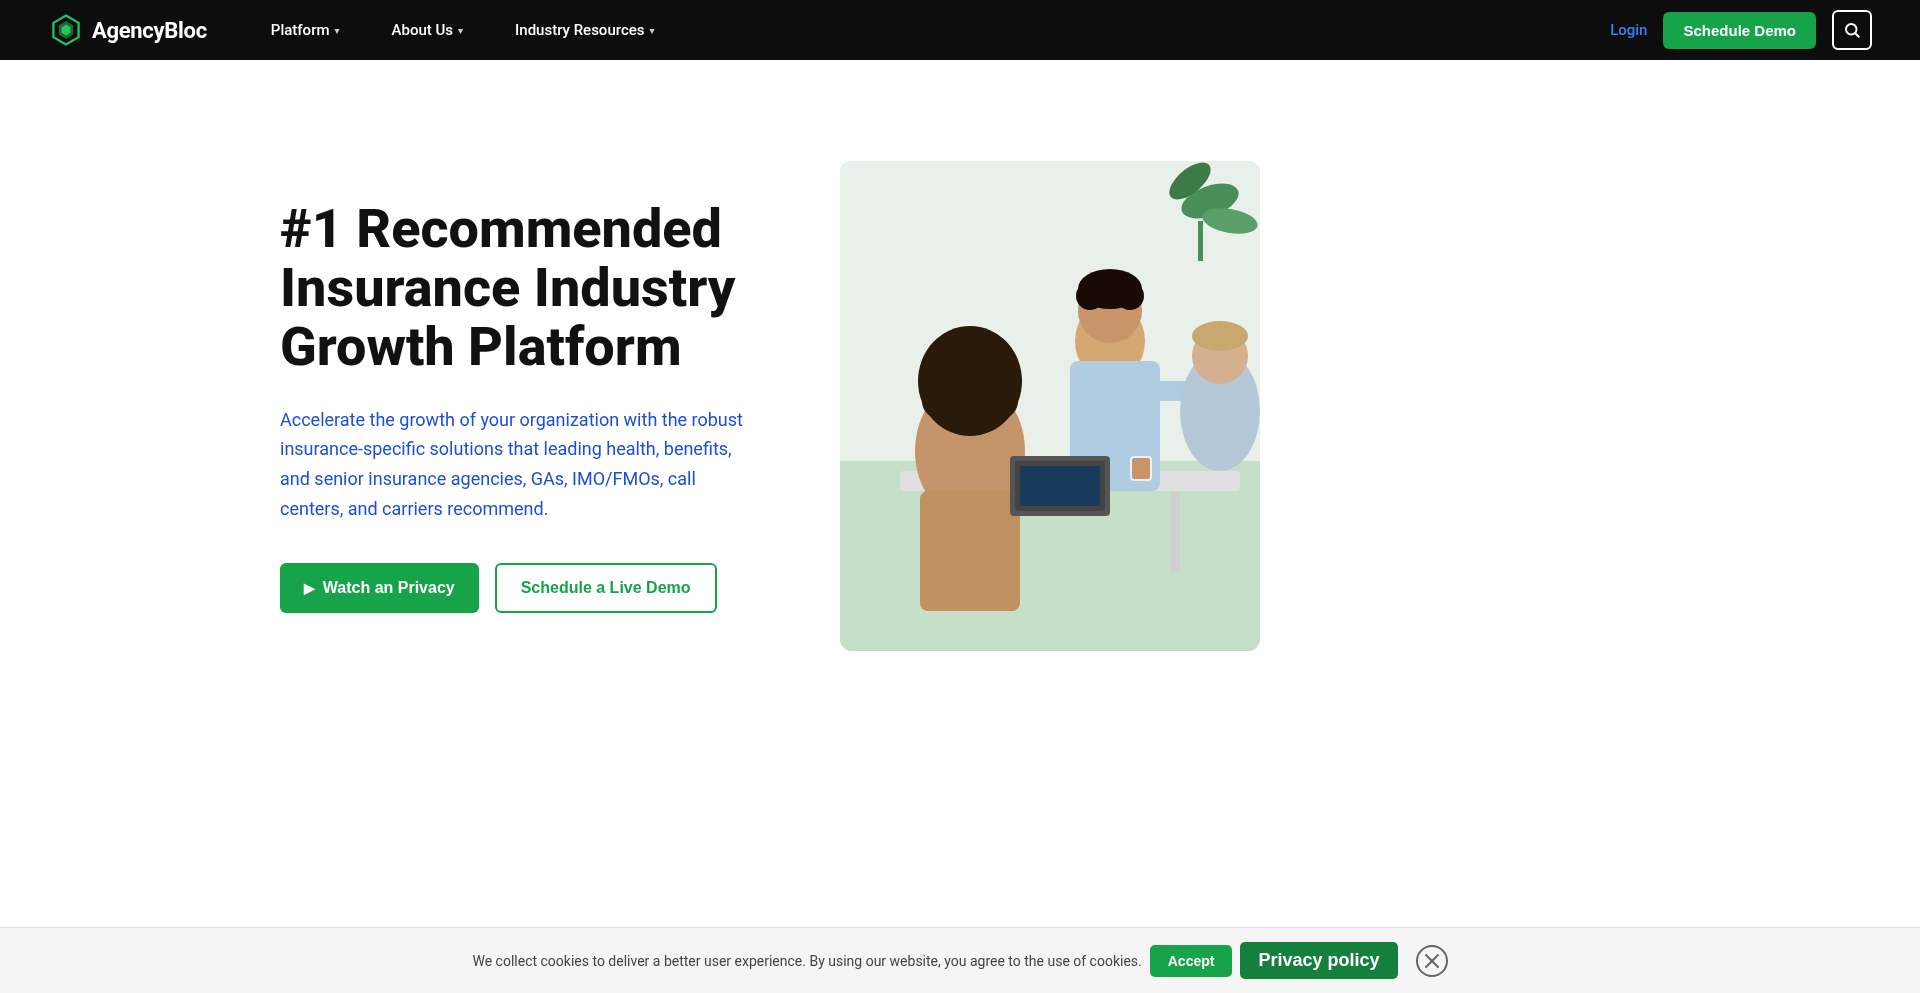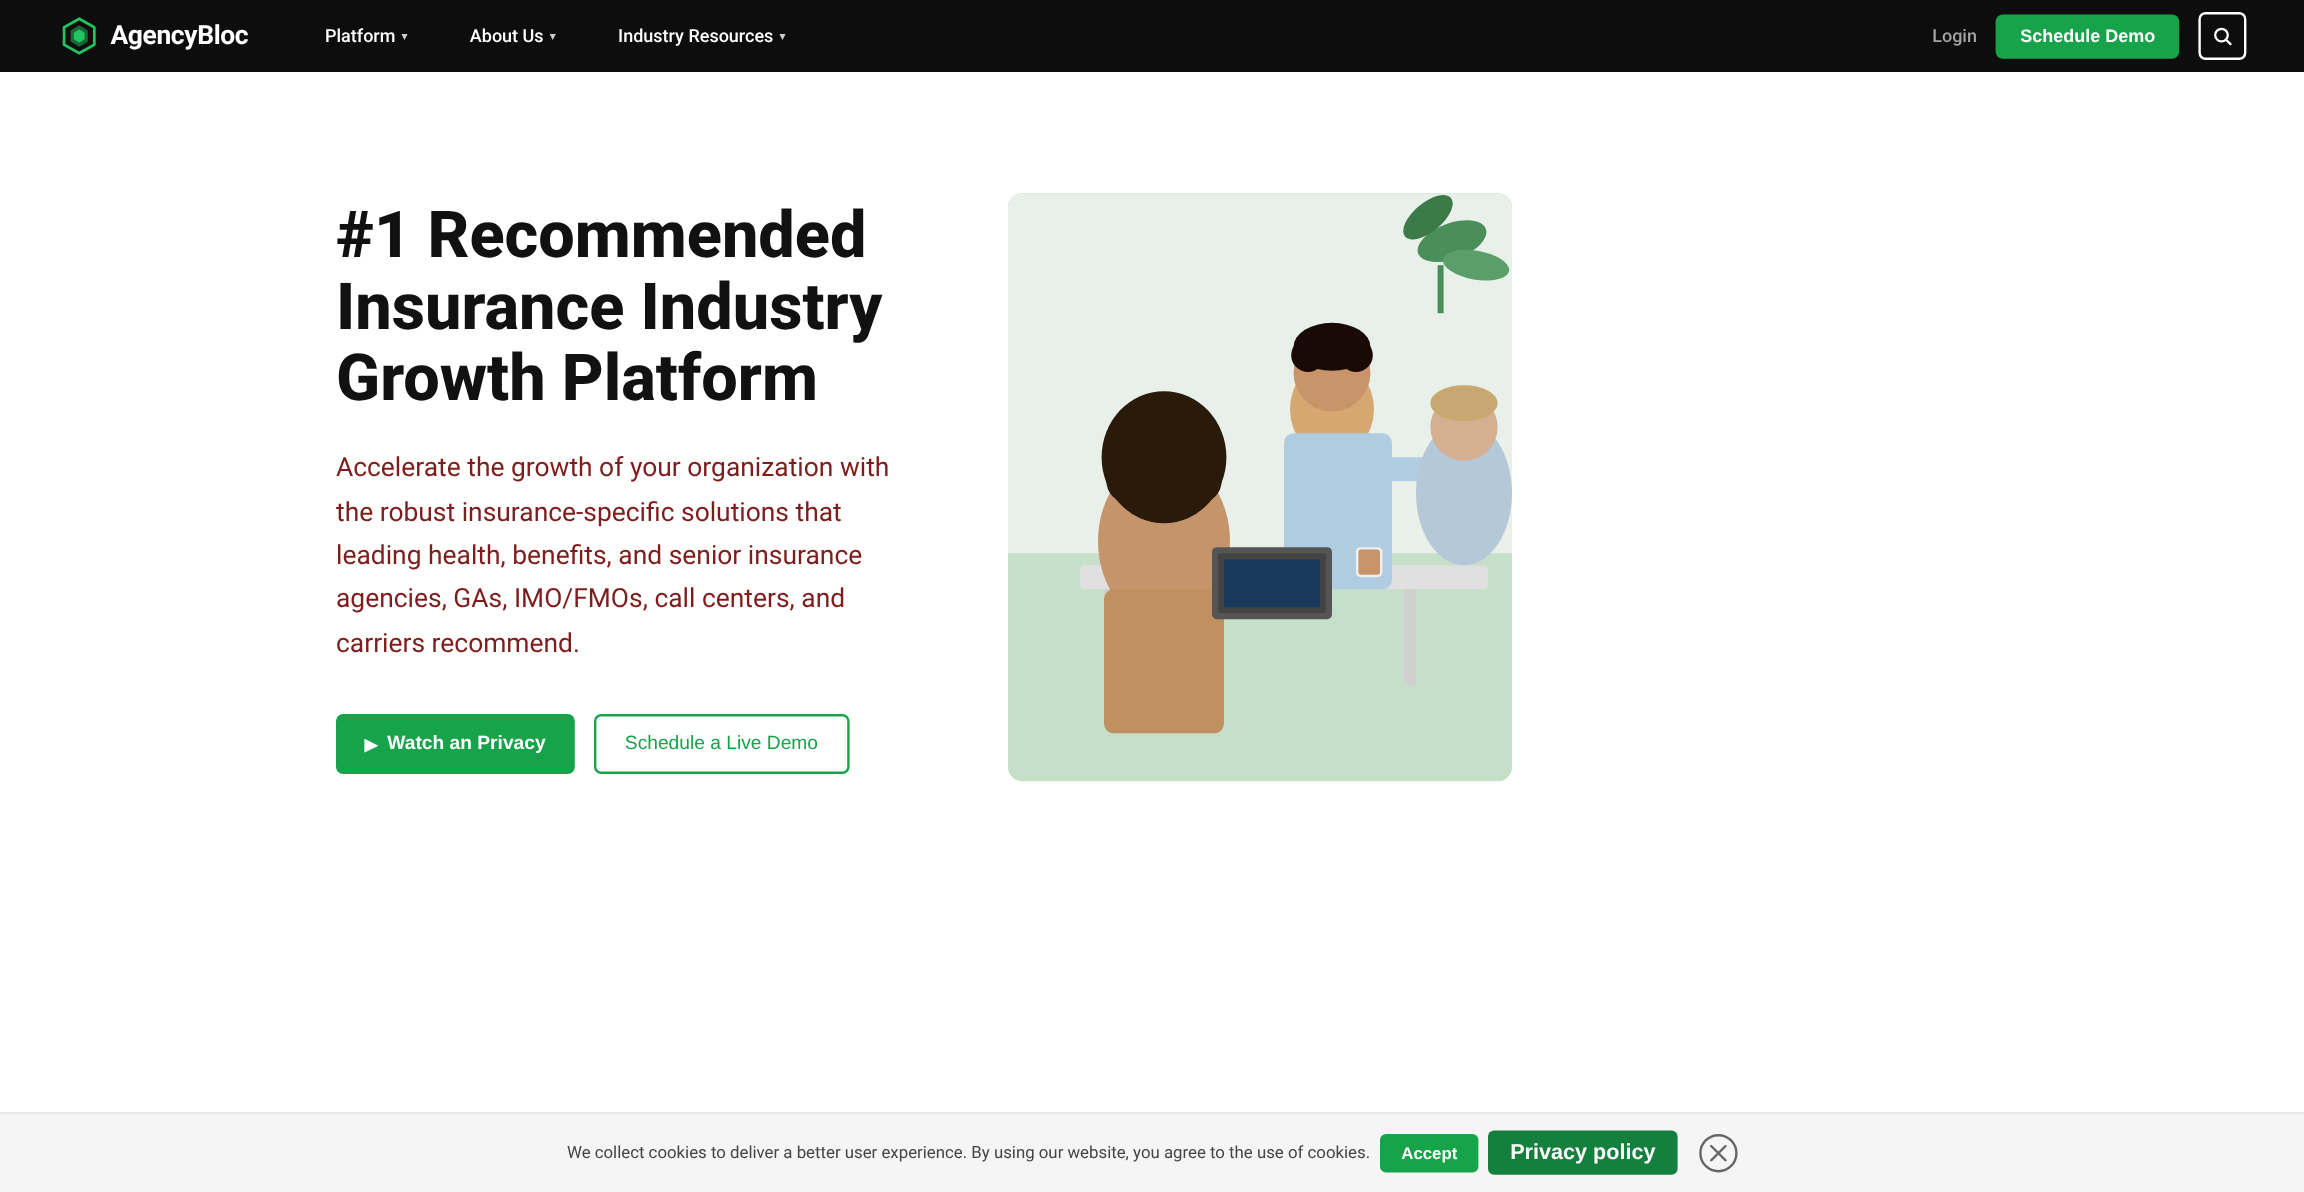--- a/index.html
+++ b/index.html
@@ -70,21 +70,21 @@
       opacity: 0.8;
     }
 
     .nav-right {
       display: flex;
       align-items: center;
       gap: 16px;
     }
 
     .login-link {
-      color: #a3a3a3;
+      color: #3b82f6;
       font-size: 15px;
       font-weight: 500;
       cursor: pointer;
       text-decoration: none;
     }
 
     .schedule-demo-btn {
       background: #16a34a;
       color: #fff;
       border: none;
@@ -128,23 +128,23 @@
 
     .hero-title {
       font-size: 54px;
       font-weight: 800;
       line-height: 1.1;
       color: #111;
       margin-bottom: 28px;
     }
 
     .hero-desc {
-      font-size: 22px;
+      font-size: 18px;
       line-height: 1.65;
-      color: #7f1d1d;
+      color: #1d4ed8;
       margin-bottom: 40px;
     }
 
     .hero-buttons {
       display: flex;
       gap: 16px;
       flex-wrap: wrap;
     }
 
     .btn-watch {
@@ -166,21 +166,21 @@
       font-size: 14px;
     }
 
     .btn-schedule {
       background: transparent;
       color: #16a34a;
       border: 2px solid #16a34a;
       border-radius: 6px;
       padding: 14px 24px;
       font-size: 16px;
-      font-weight: 400;
+      font-weight: 700;
       cursor: pointer;
       transition: background 0.15s, color 0.15s;
     }
 
     .hero-image {
       flex: 0 0 auto;
       width: 420px;
       height: 490px;
       border-radius: 12px;
       overflow: hidden;

